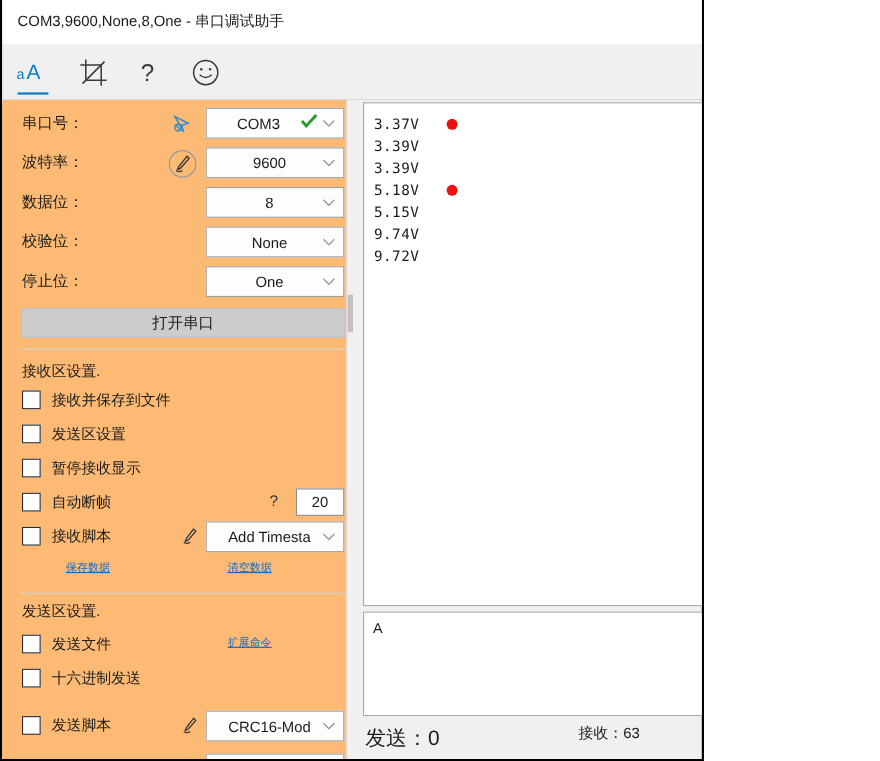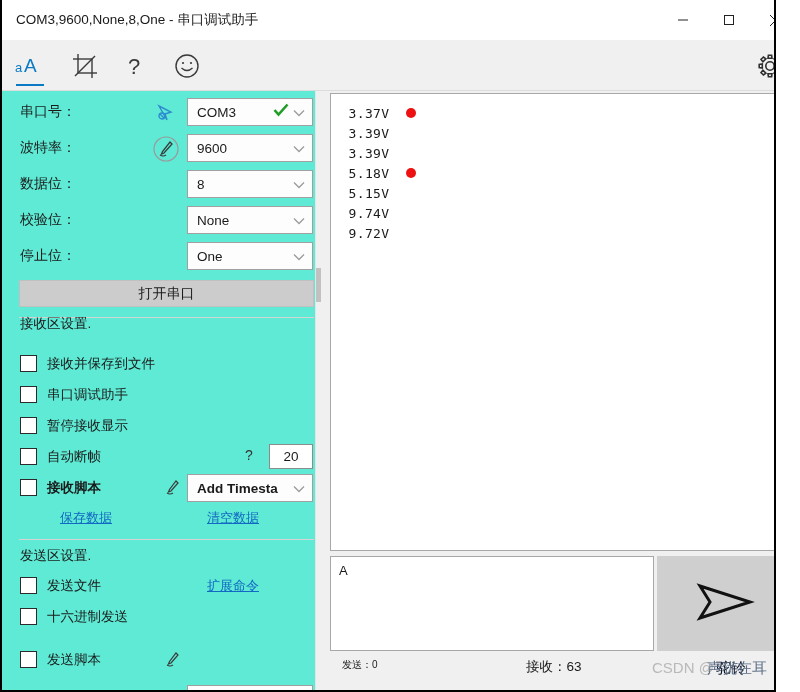--- a/index.html
+++ b/index.html
@@ -5,21 +5,21 @@
   html, body {
     margin: 0;
     padding: 0;
     background: #ffffff;
   }
   body {
     font-family: "Liberation Sans", sans-serif;
   }
   .window {
     position: relative;
-    width: 776px;
+    width: 640px;
     height: 692px;
     background: #f0f0f0;
     box-sizing: border-box;
     border-left: 2px solid #000;
     border-right: 2px solid #000;
     border-bottom: 2px solid #000;
     overflow: hidden;
   }
   
   .titlebar {
@@ -89,21 +89,21 @@
     align-items: center;
     justify-content: center;
     cursor: default;
   }
   
   .left-panel {
     position: absolute;
     left: 0; top: 91px;
     width: 318px;
     height: 601px;
-    background: #5eead4;
+    background: #fdba74;
   }
   .cfg-row {
     position: absolute;
     left: 0;
     width: 318px;
     height: 36px;
   }
   .cfg-label {
     position: absolute;
     left: 18px;
@@ -127,20 +127,21 @@
     left: 185px;
     top: 3px;
     width: 126px;
     height: 28px;
     background: #fdfdfd;
     border: 1px solid #a0a0a0;
     box-sizing: border-box;
     display: flex;
     align-items: center;
     cursor: default;
+    text-align: center;
   }
   .combo-text {
     margin-left: 9px;
     font-size: 13.5px;
     color: #1a1a1a;
     white-space: nowrap;
     overflow: hidden;
     flex: 1;
   }
   .chev {
@@ -225,21 +226,21 @@
     font-size: 13.5px;
     color: #1a1a1a;
     text-align: center;
     display: flex;
     align-items: center;
     justify-content: center;
     cursor: text;
   }
   .link {
     position: absolute;
-    font-size: 13px;
+    font-size: 10px;
     color: #1268c3;
     text-decoration: underline;
     cursor: default;
     white-space: nowrap;
   }
   .pen-small {
     position: absolute;
     left: 160px;
     top: 3px;
     width: 22px;
@@ -284,21 +285,20 @@
     padding: 9px 0 0 9px;
   }
   .recv-line {
     height: 20px;
     display: flex;
     align-items: center;
     font-family: "DejaVu Sans Mono", monospace;
     font-size: 13px;
     color: #1a1a1a;
     letter-spacing: 0.4px;
-    text-align: center;
   }
   .recv-val { width: 58px; }
   .dot {
     width: 10px;
     height: 10px;
     border-radius: 50%;
     background: #ee1111;
     margin-left: 8px;
   }
   
@@ -333,23 +333,23 @@
   }
   .status-bar {
     position: absolute;
     left: 328px;
     top: 656px;
     width: 463px;
     height: 30px;
   }
   .status-send {
     position: absolute;
-    left: 12px;
+    left: 2px;
     top: 2px;
-    font-size: 10px;
+    font-size: 19px;
     color: #1a1a1a;
   }
   .status-recv {
     position: absolute;
     left: 196px;
     top: 2px;
     font-size: 13.5px;
     color: #1a1a1a;
   }
   .watermark {
@@ -527,45 +527,45 @@
           <svg width="12" height="8" viewBox="0 0 12 8">
               <path d="M1 1.5 L6 6.5 L11 1.5" fill="none" stroke="#9b9b9b" stroke-width="1.3"></path>
             </svg>
         </span>
       </div>
     </div>
 
     <div class="open-btn" style="top:189px;">打开串口</div>
     <div class="divider" style="top:226px;"></div>
 
-    <div class="section-label" style="top:224px;">接收区设置.</div>
+    <div class="section-label" style="top:238px;">接收区设置.</div>
 
     <div class="cb-row" style="top:259px;">
       <div class="cb-box"></div>
       <div class="cb-label">接收并保存到文件</div>
     </div>
 
     <div class="cb-row" style="top:290px;">
       <div class="cb-box"></div>
-      <div class="cb-label">串口调试助手</div>
+      <div class="cb-label">发送区设置</div>
     </div>
 
     <div class="cb-row" style="top:321px;">
       <div class="cb-box"></div>
       <div class="cb-label">暂停接收显示</div>
     </div>
 
     <div class="cb-row" style="top:352px;">
       <div class="cb-box"></div>
       <div class="cb-label">自动断帧</div>
       <div class="qmark">?</div>
       <div class="num-input">20</div>
     </div>
 
-    <div class="cb-row" style="top:383px;font-weight:bold;">
+    <div class="cb-row" style="top:383px;">
       <div class="cb-box"></div>
       <div class="cb-label">接收脚本</div>
       <div class="pen-small">
         <svg width="20" height="20" viewBox="0 0 20 20">
           <path d="M13 3 L15 5 L8 13 L5.5 14 L6.5 11.5 Z" fill="none" stroke="#3a3a3a" stroke-width="1.2"></path>
           <path d="M4 15 Q7 17 10 15" fill="none" stroke="#3a3a3a" stroke-width="1.1"></path>
         </svg>
       </div>
       <div class="combo" style="top:0px;">
         <span class="combo-text">Add Timesta</span>
@@ -596,20 +596,28 @@
     </div>
 
     <div class="cb-row" style="top:555px;">
       <div class="cb-box"></div>
       <div class="cb-label">发送脚本</div>
       <div class="pen-small">
         <svg width="20" height="20" viewBox="0 0 20 20">
           <path d="M13 3 L15 5 L8 13 L5.5 14 L6.5 11.5 Z" fill="none" stroke="#3a3a3a" stroke-width="1.2"></path>
           <path d="M4 15 Q7 17 10 15" fill="none" stroke="#3a3a3a" stroke-width="1.1"></path>
         </svg>
+      </div>
+      <div class="combo" style="top:0px;">
+        <span class="combo-text">CRC16-Mod</span>
+        <span class="chev">
+          <svg width="12" height="8" viewBox="0 0 12 8">
+              <path d="M1 1.5 L6 6.5 L11 1.5" fill="none" stroke="#9b9b9b" stroke-width="1.3"></path>
+            </svg>
+        </span>
       </div>
     </div>
 
     <div class="combo" style="top:594px;">
       <span class="combo-text"></span>
     </div>
   </div>
 
   <div class="lp-scroll-track"></div>
   <div class="lp-scroll-thumb"></div>

